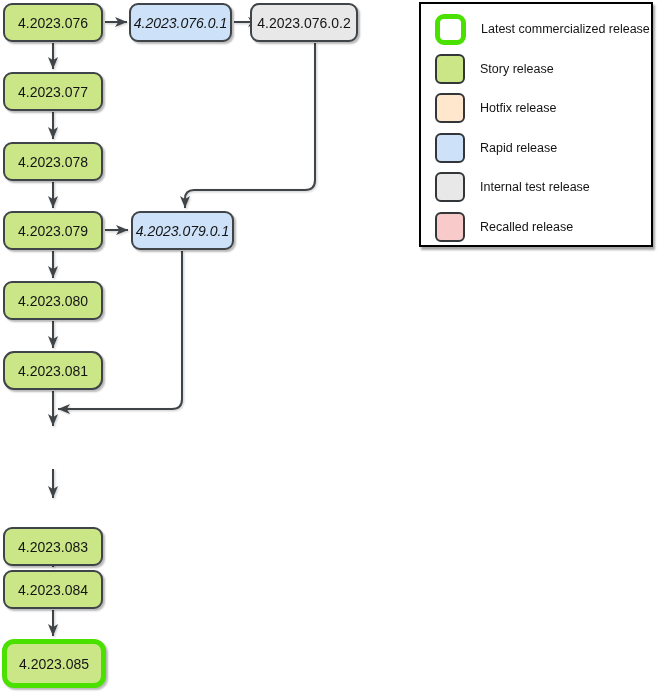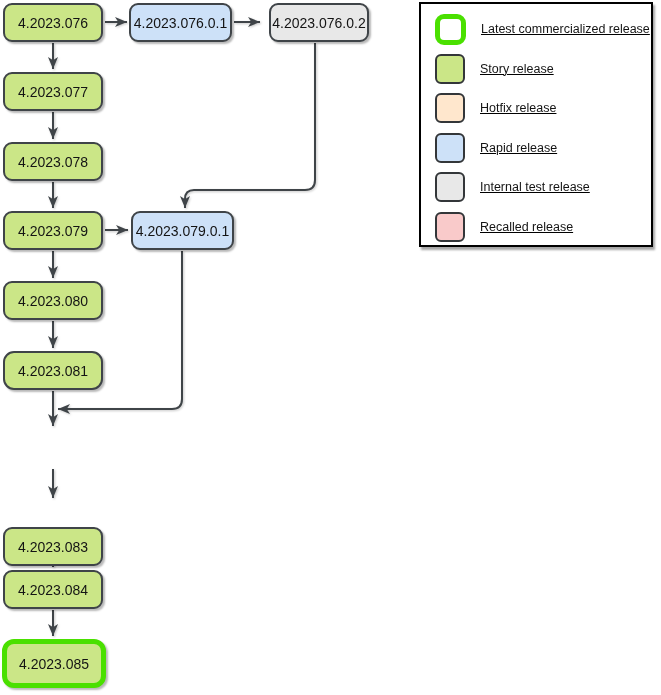--- a/index.html
+++ b/index.html
@@ -36,38 +36,37 @@
     display:flex;align-items:center;justify-content:center;
     border:2px solid var(--node-stroke);
     border-radius:9px;
     font-size:14px;
     color:var(--text-color);
     box-shadow:2px 2px 2px rgba(0,0,0,0.28);
     cursor:default;
     white-space:nowrap;
   }
   .node.story{background:var(--story-fill);}
-  .node.rapid{background:var(--rapid-fill);}
+  .node.rapid{background:var(--rapid-fill);font-style:italic;}
   .node.internal{background:var(--internal-fill);}
   .node.latest{
     background:var(--story-fill);
     border:5px solid var(--latest-stroke);
     border-radius:12px;
   }
   #legend{
     position:absolute;
     left:419px;top:2px;
     width:234px;height:245px;
     box-sizing:border-box;
     background:#ffffff;
     border:2px solid var(--legend-border);
     box-shadow:2px 3px 2px rgba(0,0,0,0.35);
     padding:10px 0 0 14px;
     z-index:3;
-    text-decoration:underline;
   }
   .legend-row{
     height:39.5px;
     display:flex;
     align-items:flex-start;
   }
   .swatch{
     box-sizing:border-box;
     width:30px;height:30px;
     border:2px solid #333639;
@@ -117,21 +116,21 @@
         <path class="edge" d="M182,251 L182,399 Q182,409 172,409 L58,409" marker-end="url(#arrow)"></path>
         <path class="edge" d="M53,469 L53,498" marker-end="url(#arrow)"></path>
         <path class="edge" d="M53,541 L53,567" marker-end="url(#arrow)"></path>
         <path class="edge" d="M53,610 L53,636" marker-end="url(#arrow)"></path>
       </g>
   </svg>
 
   <div id="node-layer">
       <div class="node story" style="left: 3px; top: 3px; width: 100px; height: 39px;">4.2023.076</div>
       <div class="node rapid" style="left: 129px; top: 3px; width: 103px; height: 39px;">4.2023.076.0.1</div>
-      <div class="node internal" style="left: 269px; top: 3px; width: 100px; height: 39px;">4.2023.076.0.2</div>
+      <div class="node internal" style="left: 250px; top: 3px; width: 108px; height: 39px;">4.2023.076.0.2</div>
       <div class="node story" style="left: 3px; top: 72px; width: 100px; height: 39px;">4.2023.077</div>
       <div class="node story" style="left: 3px; top: 142px; width: 100px; height: 39px;">4.2023.078</div>
       <div class="node story" style="left: 3px; top: 211px; width: 100px; height: 39px;">4.2023.079</div>
       <div class="node rapid" style="left: 131px; top: 211px; width: 103px; height: 39px;">4.2023.079.0.1</div>
       <div class="node story" style="left: 3px; top: 281px; width: 100px; height: 39px;">4.2023.080</div>
       <div class="node story" style="left: 3px; top: 351px; width: 100px; height: 39px; border-radius: 11px;">4.2023.081</div>
       <div class="node story" style="left: 3px; top: 527px; width: 100px; height: 39px;">4.2023.083</div>
       <div class="node story" style="left: 3px; top: 570px; width: 100px; height: 39px;">4.2023.084</div>
       <div class="node latest" style="left: 2px; top: 639px; width: 104px; height: 49px;">4.2023.085</div>
     </div>

